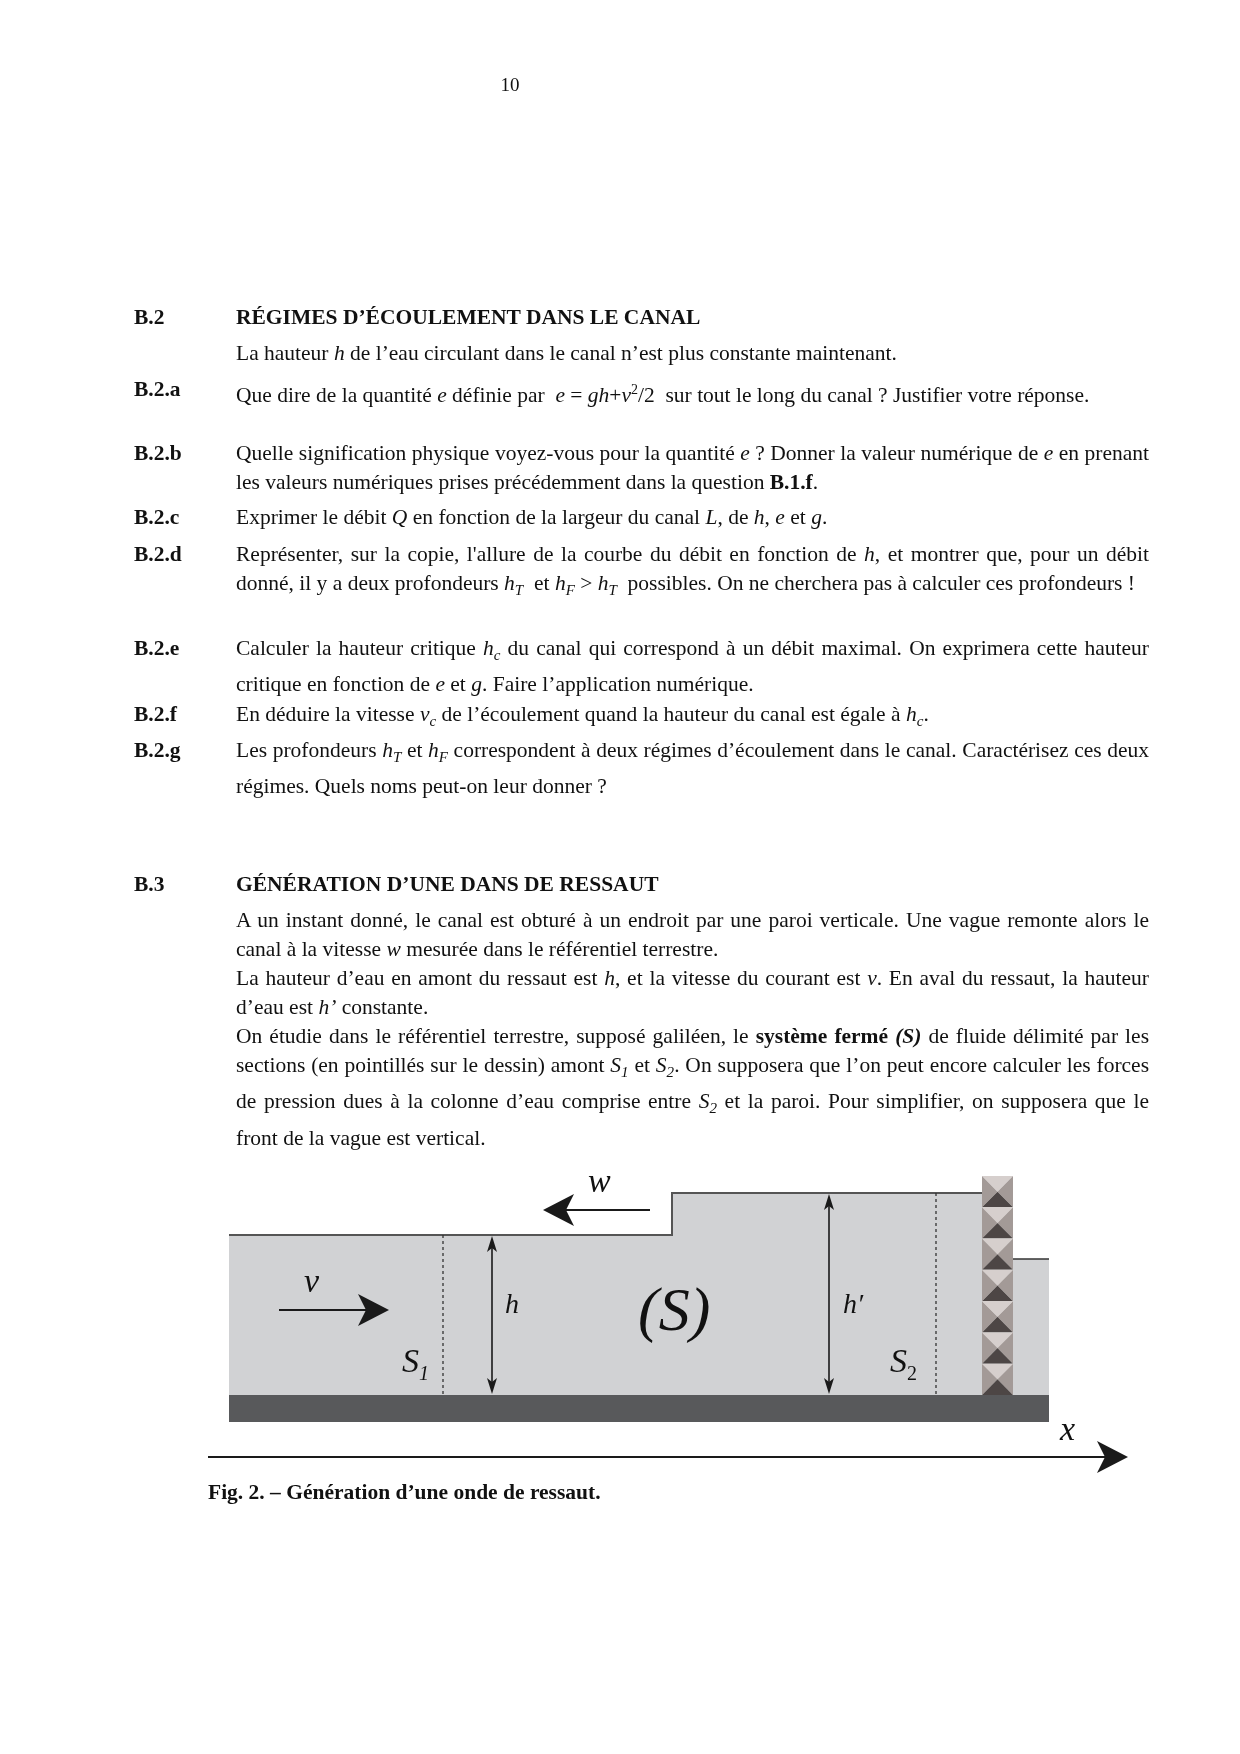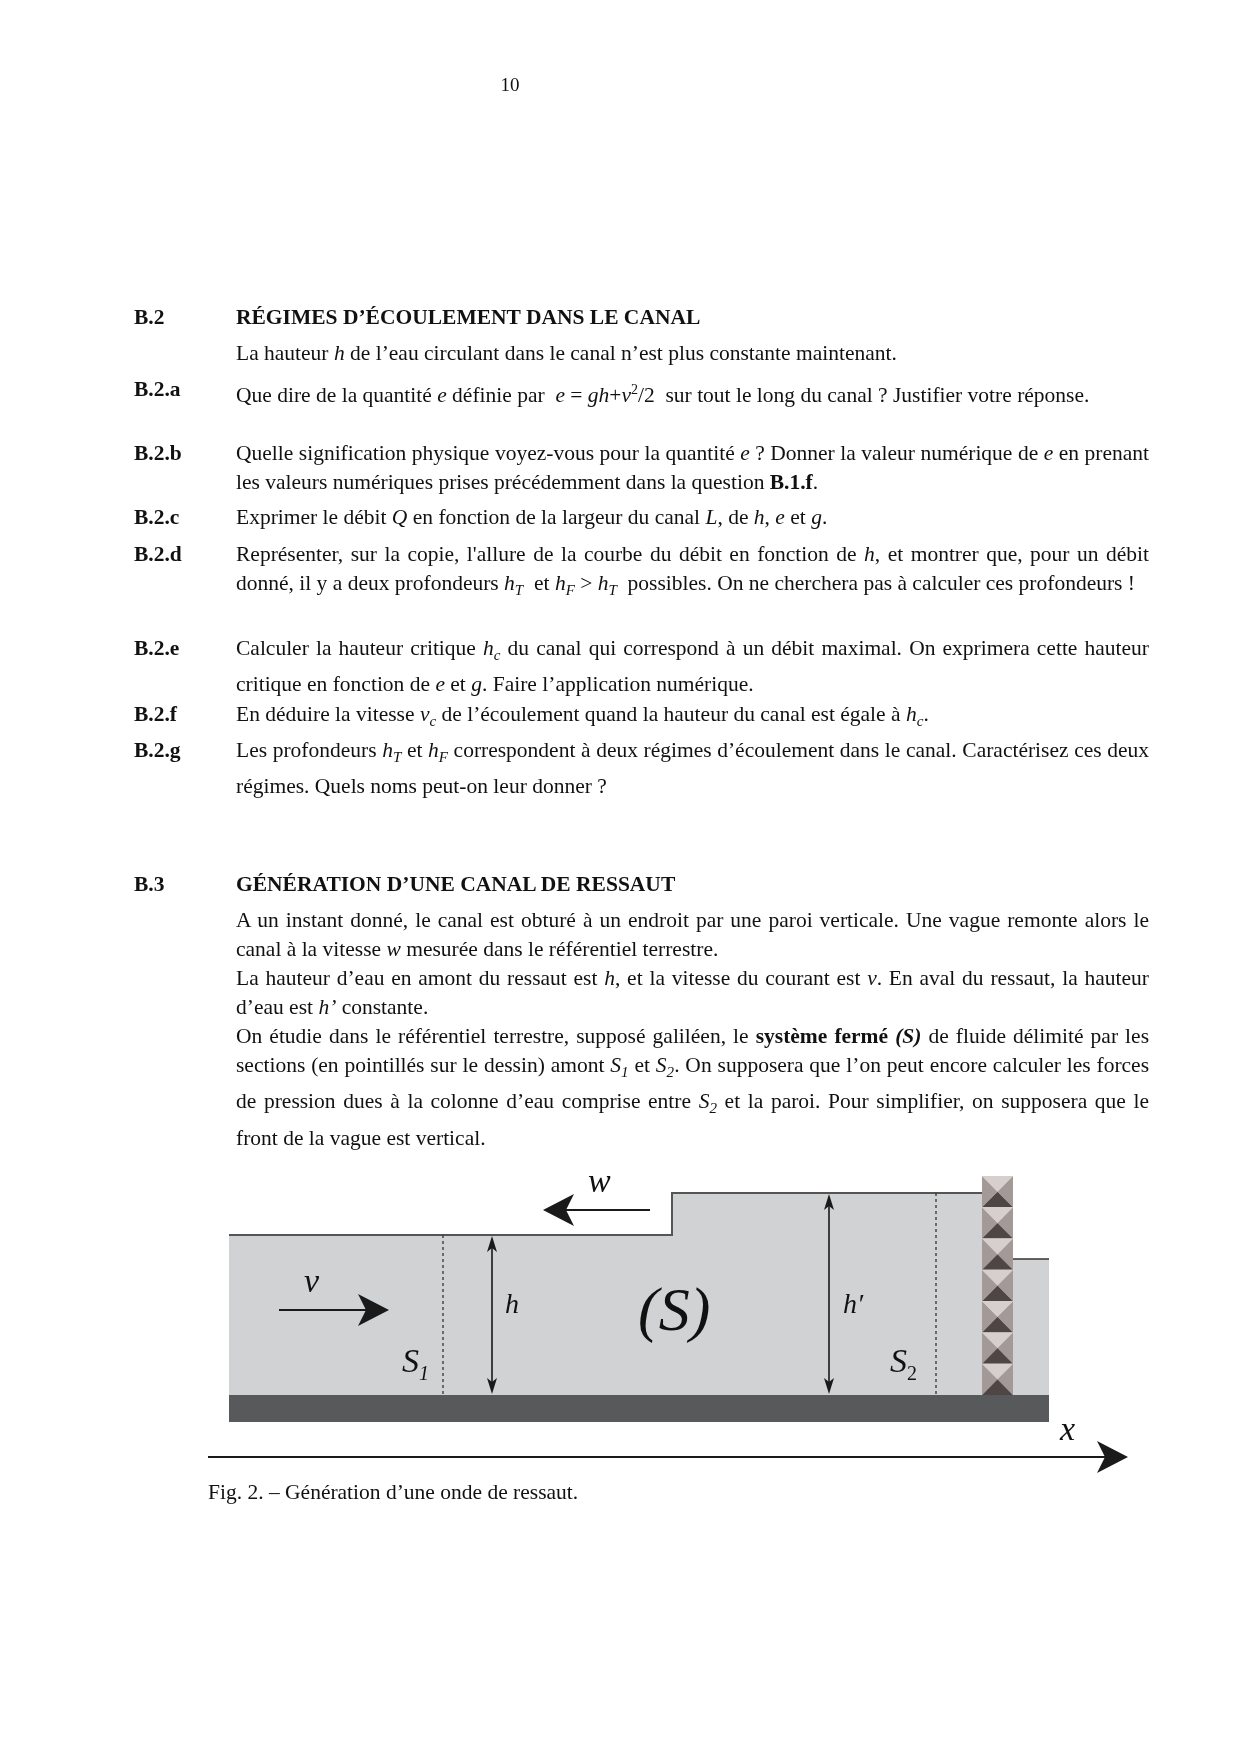--- a/index.html
+++ b/index.html
@@ -3,21 +3,21 @@
 <meta charset="utf-8">
 <style>
   html, body { margin: 0; padding: 0; background: #ffffff; }
   body { width: 1240px; height: 1754px; position: relative; overflow: hidden;
          font-family: "Liberation Serif", "DejaVu Serif", serif; color: #111; }
   .page-number { position: absolute; top: 74px; left: 0; width: 1020px; text-align: center; font-size: 19px; }
   .row { position: absolute; left: 120px; width: 1000px; font-size: 21.5px; line-height: 29px; }
   .row .label { position: absolute; left: 14px; top: 0; font-weight: bold; }
   .row .body { position: absolute; left: 88px; top: 0; width: 913px; text-align: justify; margin-left: 28px; }
   .heading .body { font-weight: bold; }
-  .fig-caption { position: absolute; left: 208px; top: 1480px; font-size: 21.5px; font-weight: normal; }
+  .fig-caption { position: absolute; left: 208px; top: 1480px; font-size: 21.5px; font-weight: bold; }
   svg text { font-family: "Liberation Serif", "DejaVu Serif", serif; font-style: italic; fill: #111; }
   i { font-style: italic; }
   sub { font-size: 70%; }
   sup { font-size: 65%; }
 </style>
 </head>
 <body>
 
 <div class="page-number">10</div>
 
@@ -59,21 +59,21 @@
   <span class="body">En déduire la vitesse <i>v<sub>c</sub></i> de l’écoulement quand la hauteur du canal est égale à <i>h<sub>c</sub></i>.</span>
 </div>
 
 <div class="row" style="top:736px">
   <span class="label">B.2.g</span>
   <span class="body">Les profondeurs <i>h<sub>T</sub></i> et <i>h<sub>F</sub></i> correspondent à deux régimes d’écoulement dans le canal. Caractérisez ces deux régimes. Quels noms peut-on leur donner ?</span>
 </div>
 
 <div class="row heading" style="top:870px">
   <span class="label">B.3</span>
-  <span class="body">GÉNÉRATION D’UNE CANAL DE RESSAUT</span>
+  <span class="body">GÉNÉRATION D’UNE DANS DE RESSAUT</span>
 </div>
 
 <div class="row" style="top:906px">
   <span class="body">A un instant donné, le canal est obturé à un endroit par une paroi verticale. Une vague remonte alors le canal à la vitesse <i>w</i> mesurée dans le référentiel terrestre.</span>
 </div>
 <div class="row" style="top:964px">
   <span class="body">La hauteur d’eau en amont du ressaut est <i>h</i>, et la vitesse du courant est <i>v</i>. En aval du ressaut, la hauteur d’eau est <i>h’</i> constante.</span>
 </div>
 <div class="row" style="top:1022px">
   <span class="body">On étudie dans le référentiel terrestre, supposé galiléen, le <b>système fermé <i>(S)</i></b> de fluide délimité par les sections (en pointillés sur le dessin) amont <i>S<sub>1</sub></i> et <i>S<sub>2</sub></i>. On supposera que l’on peut encore calculer les forces de pression dues à la colonne d’eau comprise entre <i>S<sub>2</sub></i> et la paroi. Pour simplifier, on supposera que le front de la vague est vertical.</span>

